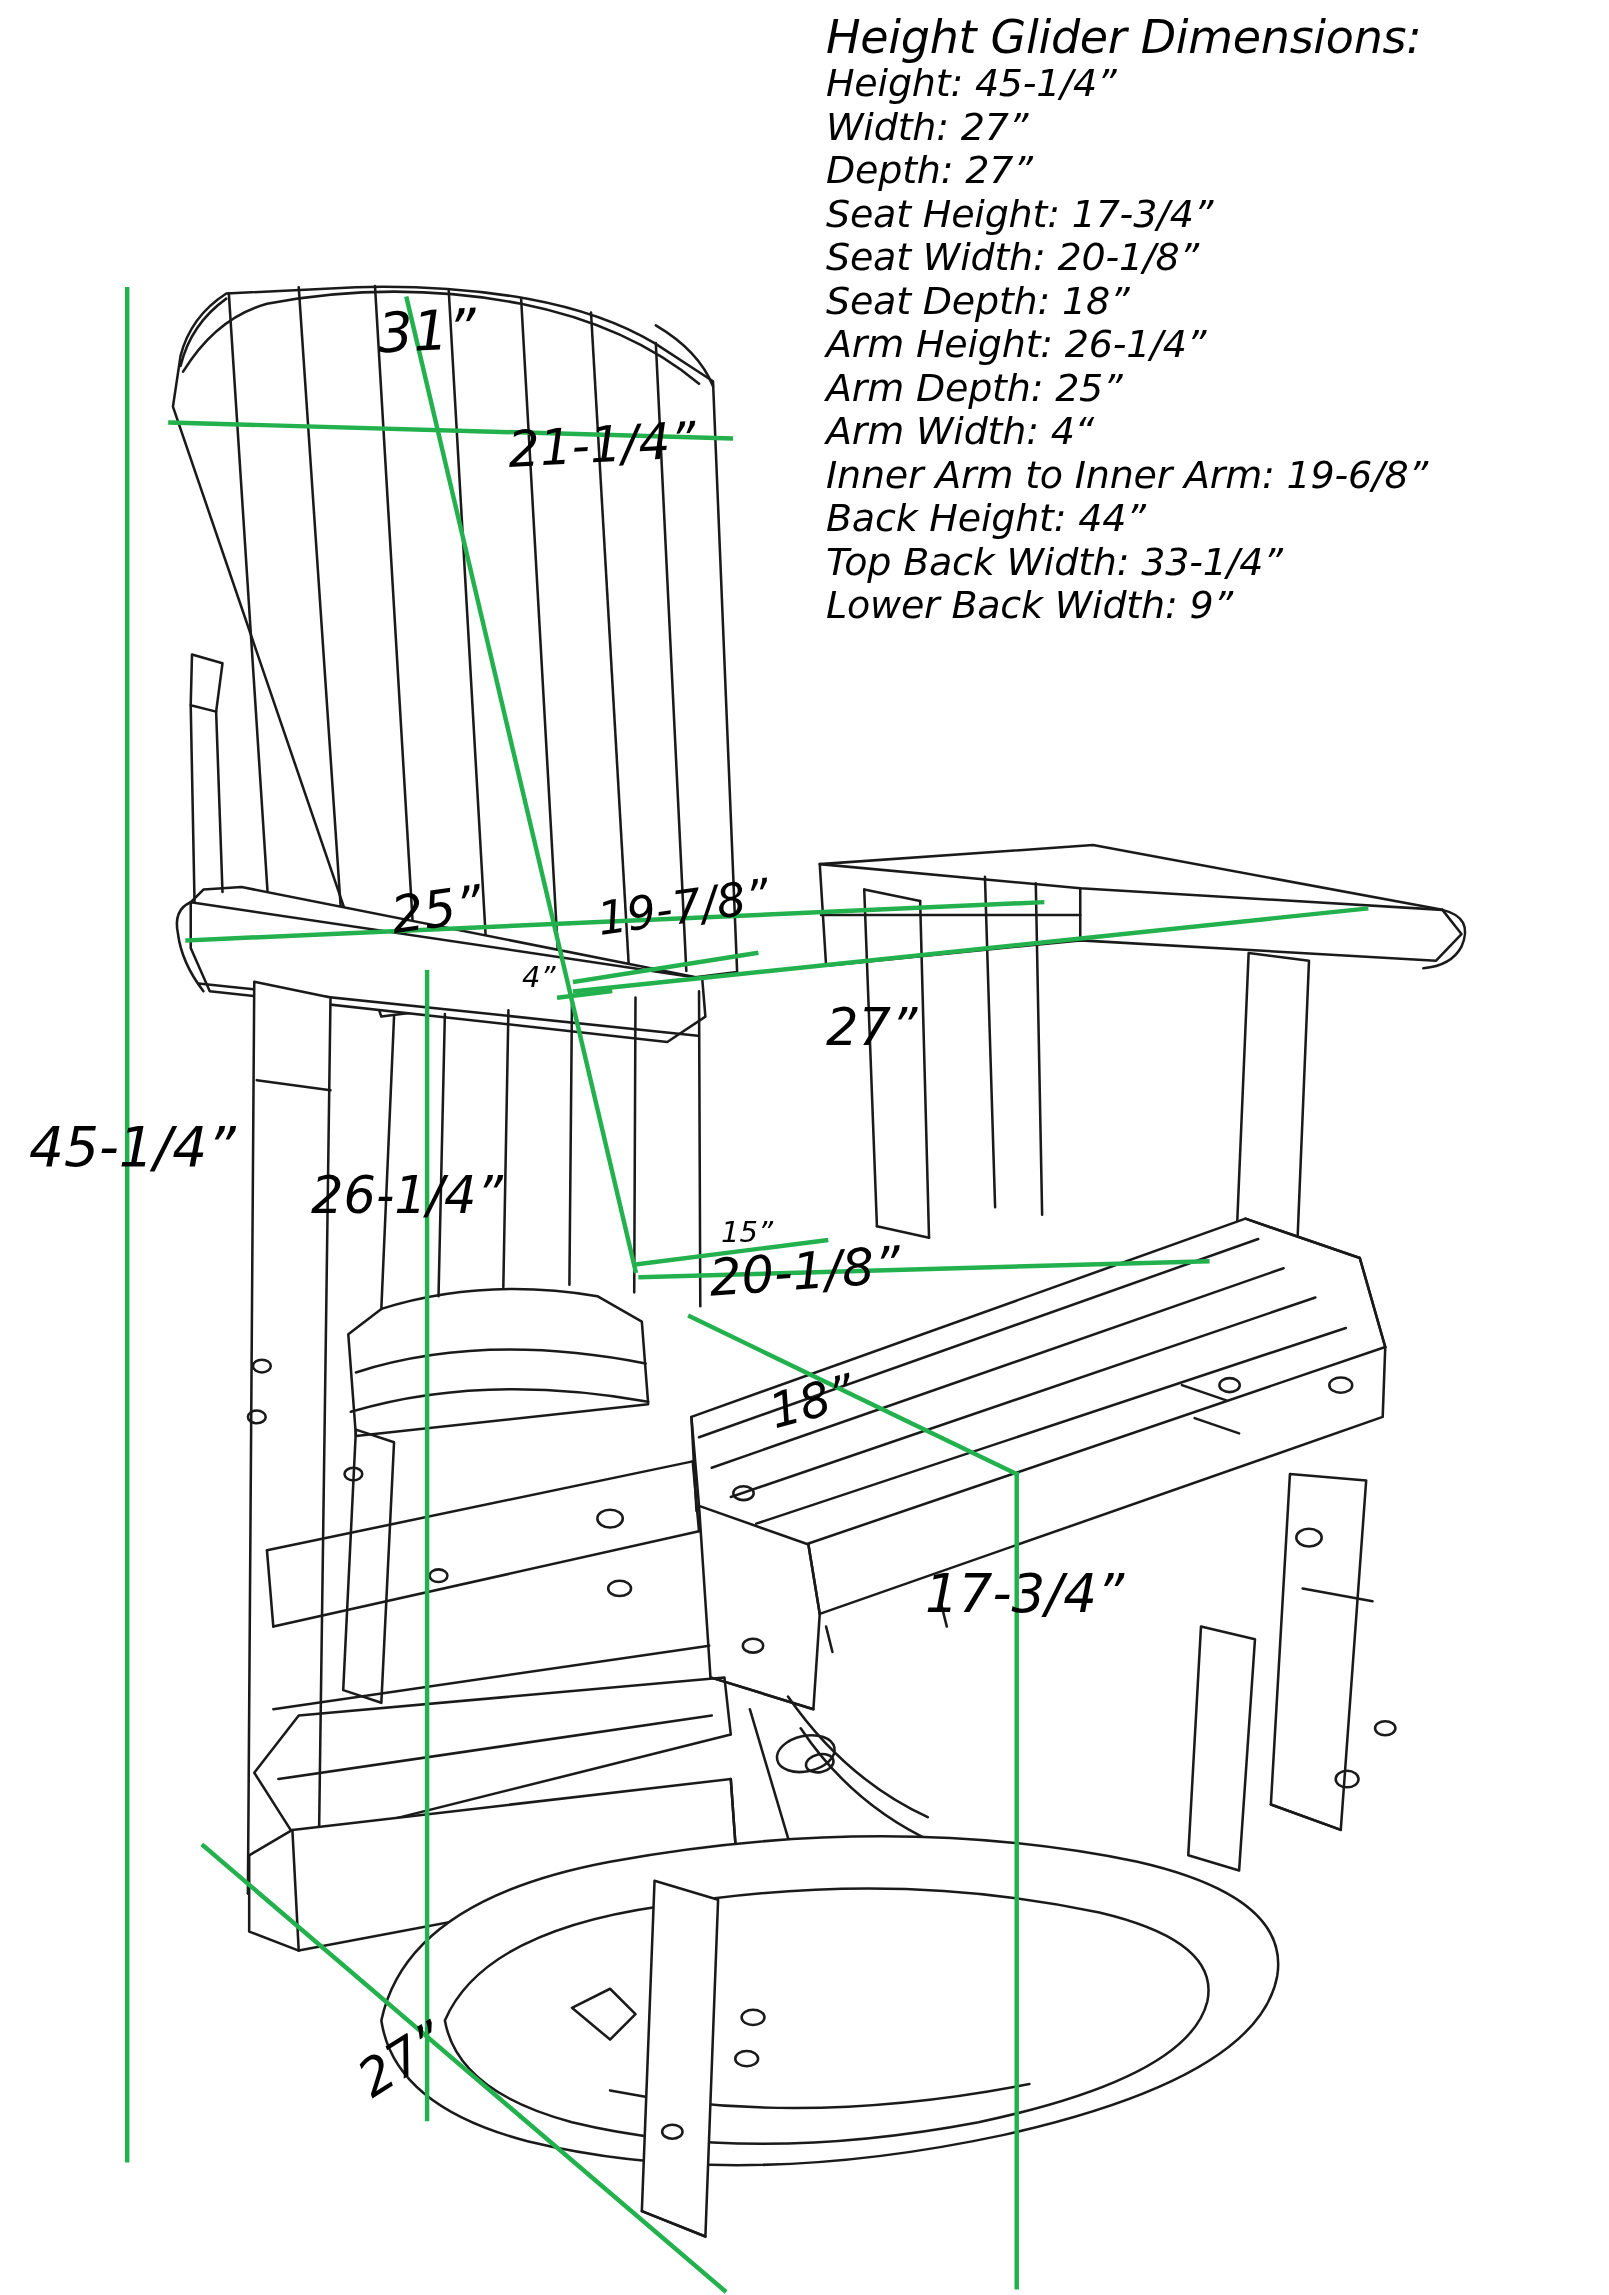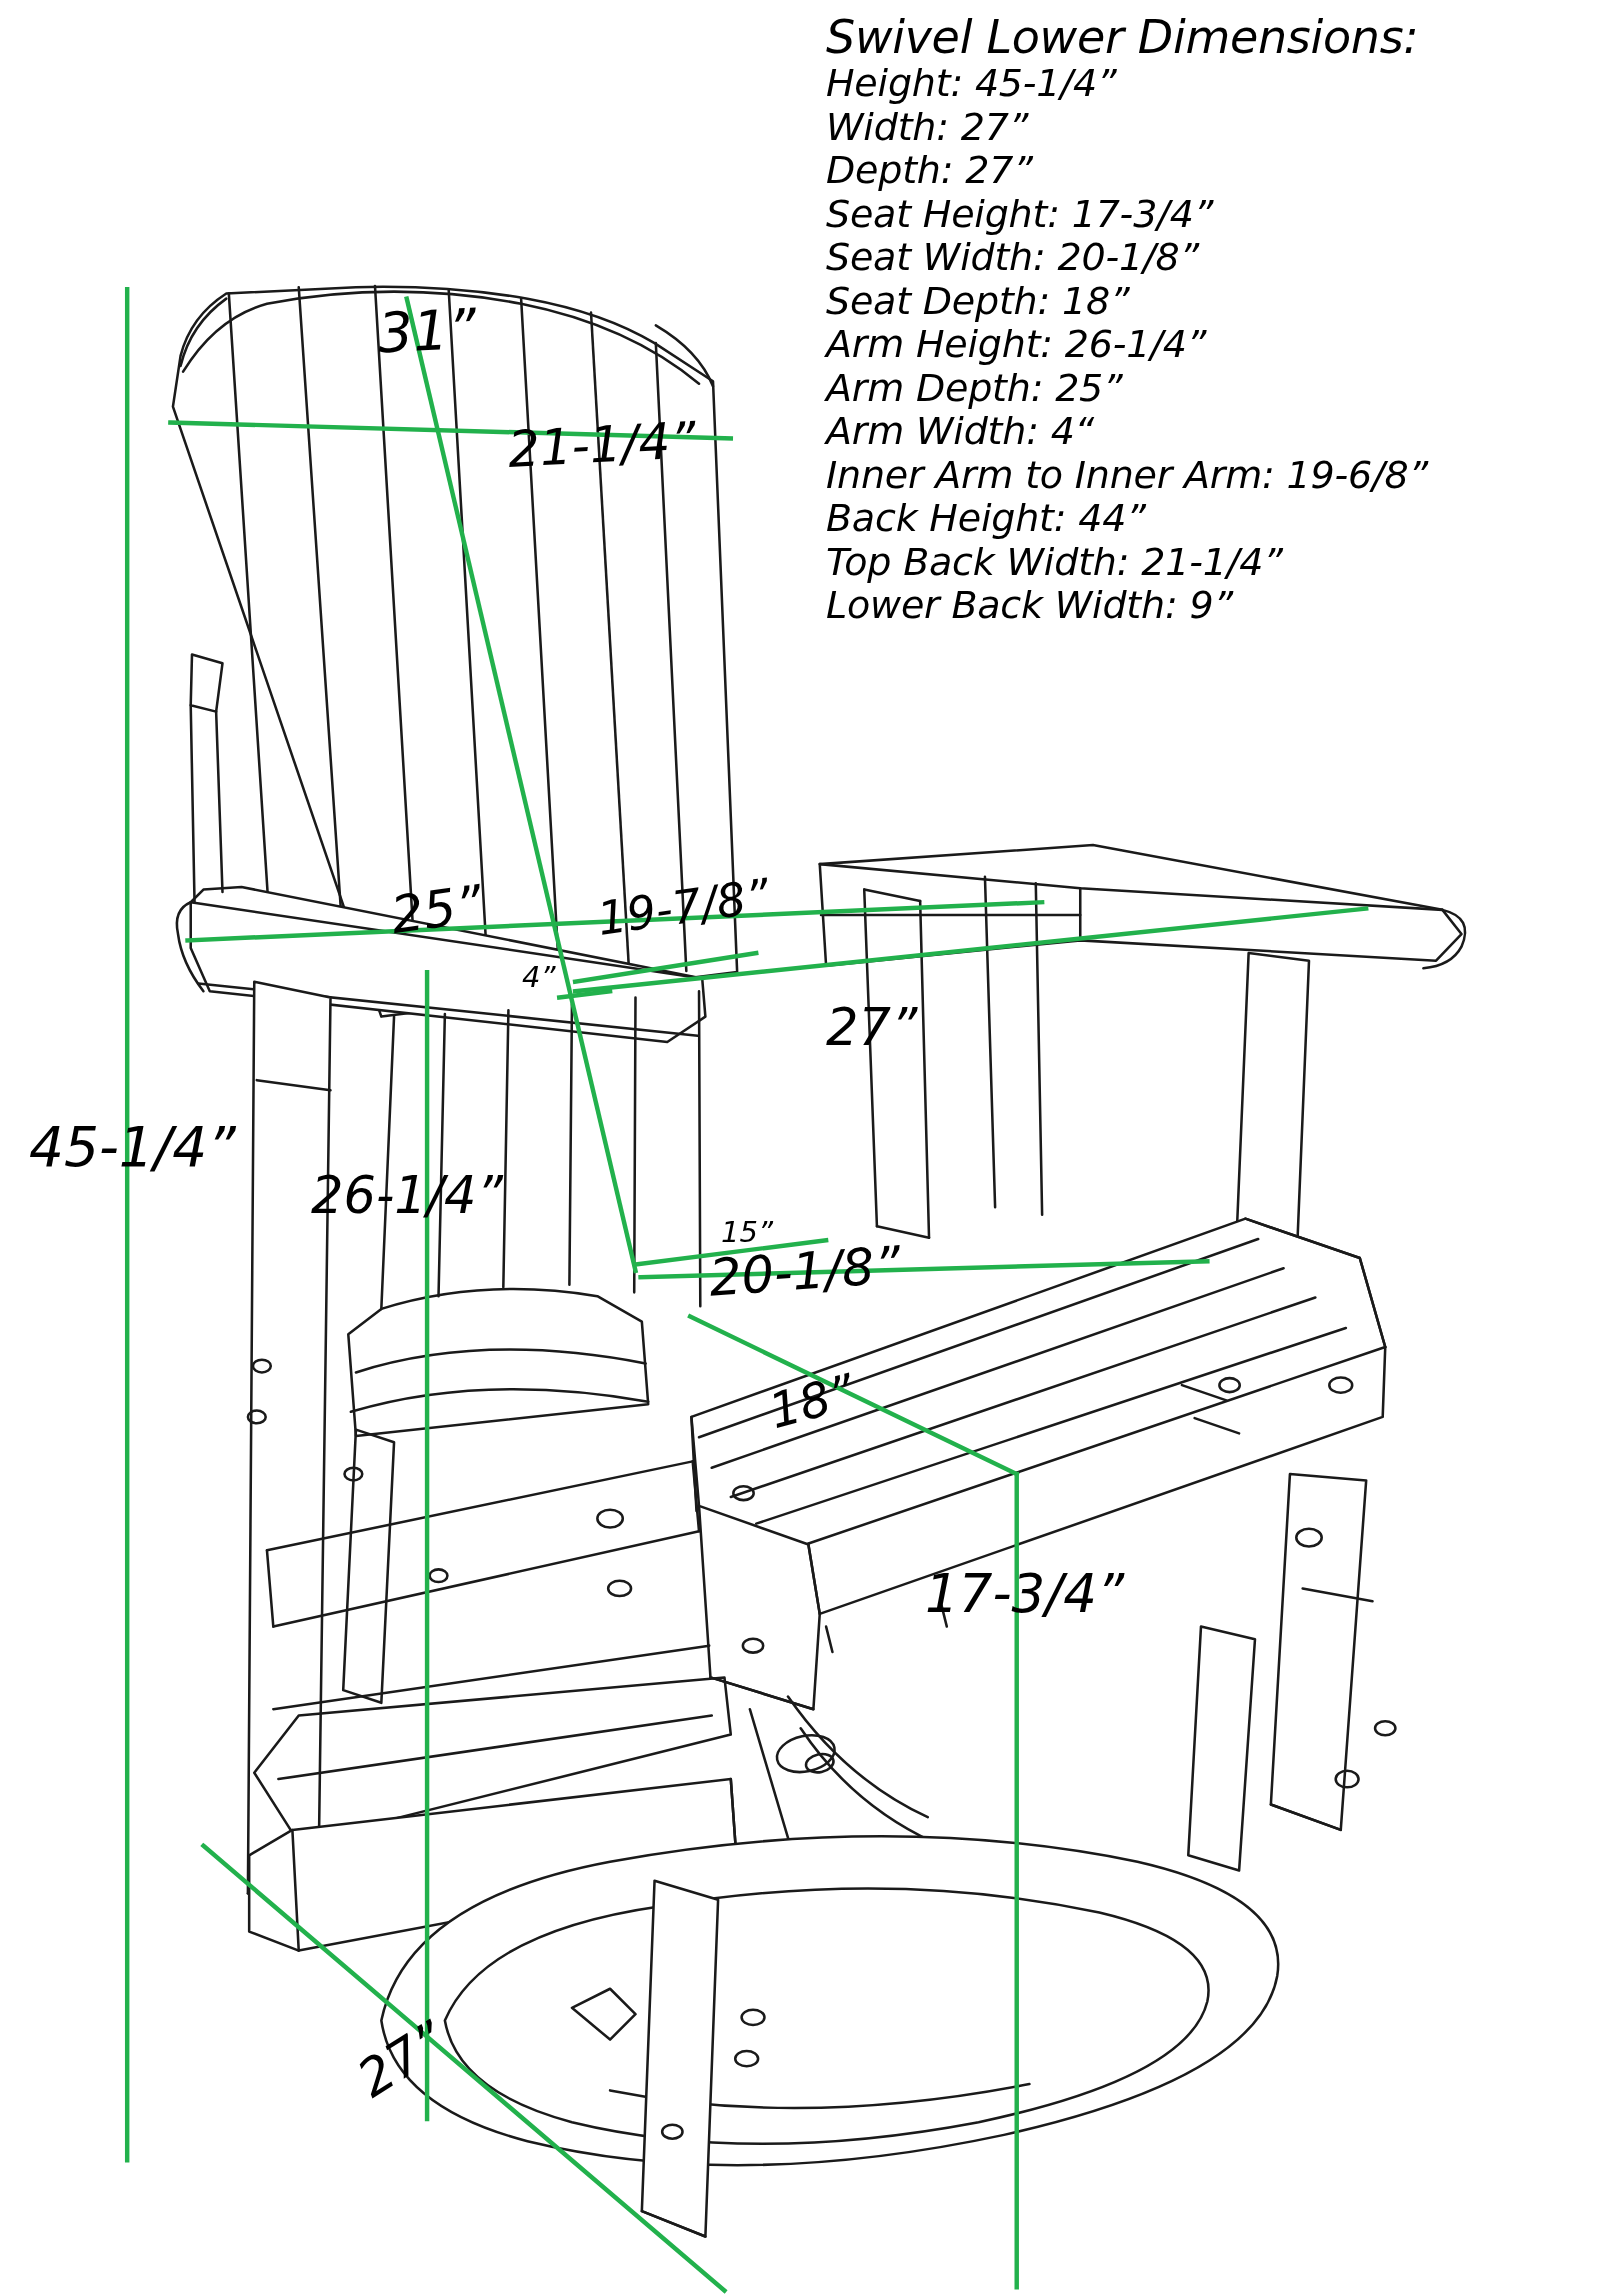--- a/index.html
+++ b/index.html
@@ -280,30 +280,30 @@
   <div class="dim-label d-27arm">27”</div>
   <div class="dim-label d-4514">45-1/4”</div>
   <div class="dim-label d-2614">26-1/4”</div>
   <div class="dim-label d-15">15”</div>
   <div class="dim-label d-2018">20-1/8”</div>
   <div class="dim-label d-18">18”</div>
   <div class="dim-label d-1734">17-3/4”</div>
   <div class="dim-label d-27base">27”</div>
 
   <div id="spec-block">
-    <div id="spec-title">Swivel Lower Dimensions:</div>
+    <div id="spec-title">Height Glider Dimensions:</div>
     <div class="spec-line">Height: 45-1/4”</div>
     <div class="spec-line">Width: 27”</div>
     <div class="spec-line">Depth: 27”</div>
     <div class="spec-line">Seat Height: 17-3/4”</div>
     <div class="spec-line">Seat Width: 20-1/8”</div>
     <div class="spec-line">Seat Depth: 18”</div>
     <div class="spec-line">Arm Height: 26-1/4”</div>
     <div class="spec-line">Arm Depth: 25”</div>
     <div class="spec-line">Arm Width: 4“</div>
     <div class="spec-line">Inner Arm to Inner Arm: 19-6/8”</div>
     <div class="spec-line">Back Height: 44”</div>
-    <div class="spec-line">Top Back Width: 21-1/4”</div>
+    <div class="spec-line">Top Back Width: 33-1/4”</div>
     <div class="spec-line">Lower Back Width: 9”</div>
   </div>
 
 </div>
 
 
 </body></html>

